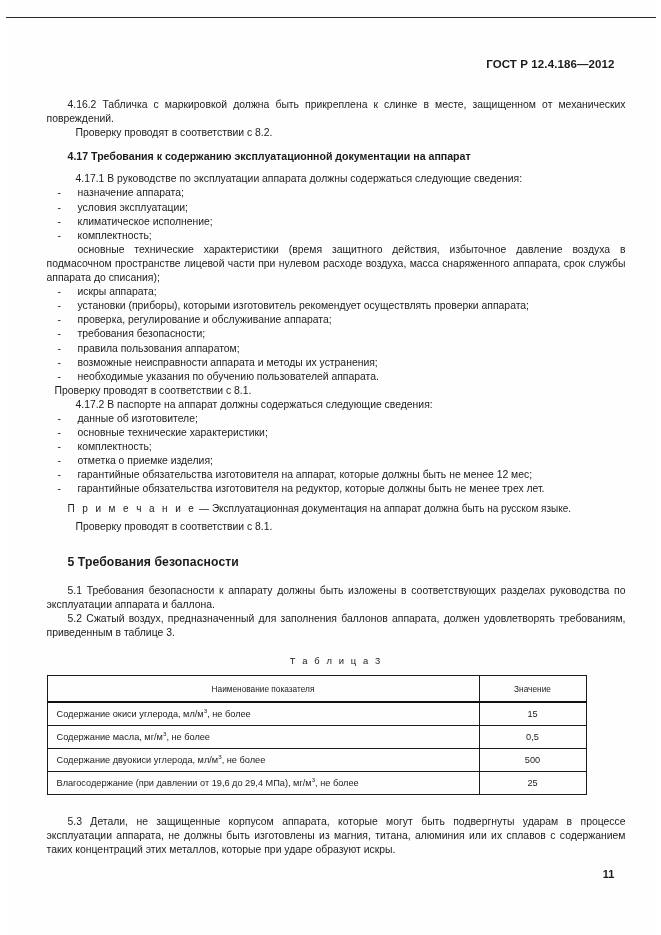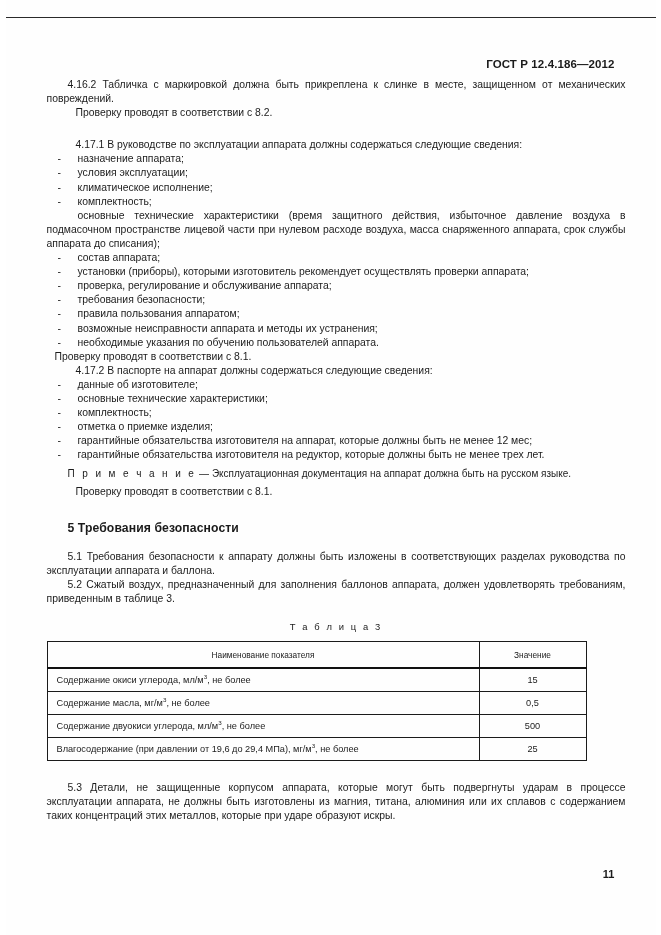--- a/index.html
+++ b/index.html
@@ -44,21 +44,21 @@
     position: absolute;
     left: 0;
     right: 0;
     top: 17px;
     border-top: 1px solid #2a2a2a;
   }
 
   
   .content {
     position: absolute;
-    top: 78px;
+    top: 98px;
     left: 41px;
     width: 579px;
   }
 
   p {
     margin: 0;
     font-size: 10.4px;
     line-height: 14.1px;
     text-align: justify;
     text-justify: inter-word;
@@ -194,31 +194,32 @@
     <div class="std-id">ГОСТ Р 12.4.186—2012</div>
   </div>
   <div class="header-rule"></div>
 
   <div class="content">
 
     <p class="para">4.16.2  Табличка с маркировкой должна быть прикреплена к слинке в месте, защищенном от механических повреждений.</p>
     <p class="para flat">Проверку проводят в соответствии с 8.2.</p>
 
     <div class="spacer-md"></div>
+    <h3 class="subhead">4.17  Требования к содержанию эксплуатационной документации на аппарат</h3>
     <div class="spacer-md"></div>
 
     <p class="para flat">4.17.1  В руководстве по эксплуатации аппарата должны содержаться следующие сведения:</p>
 
     <ul class="dashlist">
       <li><span class="dash">-</span><span>назначение аппарата;</span></li>
       <li><span class="dash">-</span><span>условия эксплуатации;</span></li>
       <li><span class="dash">-</span><span>климатическое исполнение;</span></li>
       <li><span class="dash">-</span><span>комплектность;</span></li>
       <li class="wrapfull"><span class="dash">-</span><span>основные технические характеристики (время защитного действия, избыточное давление воздуха в подмасочном пространстве лицевой части при нулевом расходе воздуха, масса снаряженного аппарата, срок службы аппарата до списания);</span></li>
-      <li><span class="dash">-</span><span>состав аппарата;</span></li>
+      <li><span class="dash">-</span><span>искры аппарата;</span></li>
       <li><span class="dash">-</span><span>установки (приборы), которыми изготовитель рекомендует осуществлять проверки аппарата;</span></li>
       <li><span class="dash">-</span><span>проверка, регулирование и обслуживание аппарата;</span></li>
       <li><span class="dash">-</span><span>требования безопасности;</span></li>
       <li><span class="dash">-</span><span>правила пользования аппаратом;</span></li>
       <li><span class="dash">-</span><span>возможные неисправности аппарата и методы их устранения;</span></li>
       <li><span class="dash">-</span><span>необходимые указания по обучению пользователей аппарата.</span></li>
     </ul>
 
     <p class="noindent flat">Проверку проводят в соответствии с 8.1.</p>
     <p class="para flat">4.17.2  В паспорте на аппарат должны содержаться следующие сведения:</p>

